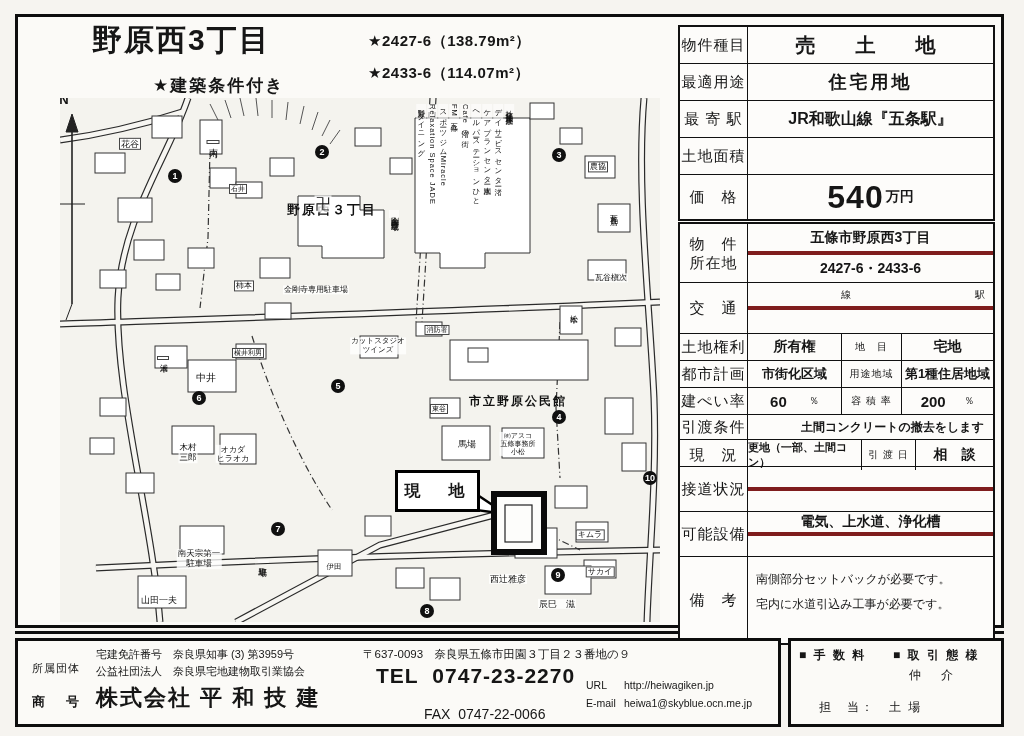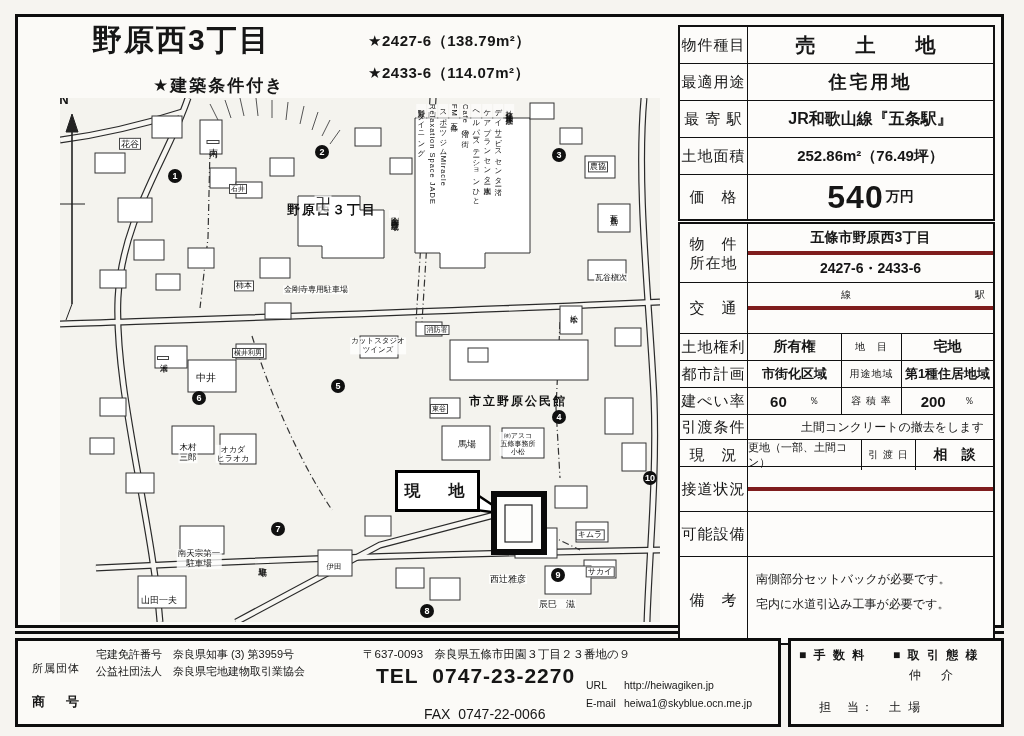--- a/index.html
+++ b/index.html
@@ -73,21 +73,21 @@
   
   .sub{display:flex;flex-direction:column;}
   .sub > div{flex:1;display:flex;align-items:center;justify-content:center;}
   .sub > div + div{border-top:4px solid #7f1d1d;}
   .g4{display:grid;border-bottom:1.5px solid #111;}
   .g4 > div{display:flex;align-items:center;justify-content:center;}
   .g4 .c{border-right:1.5px solid #111;}
   .small-lbl{font-size:10px;letter-spacing:1px;}
   .v14{font-size:14px;font-weight:700;}
   .v13{font-size:13px;font-weight:700;}
-  .v11{font-size:11px;font-weight:400;}
+  .v11{font-size:11px;font-weight:700;}
   .pct{display:flex;align-items:center;justify-content:space-evenly;width:100%;}
   .pct .num{font-size:15px;font-weight:700;} .pct .p{font-size:10px;}
   .kotsu-top{position:relative;width:100%;height:100%;}
   .kotsu-top .sen{position:absolute;left:38%;top:50%;transform:translateY(-50%);font-size:10px;}
   .kotsu-top .eki{position:absolute;right:8px;top:50%;transform:translateY(-50%);font-size:10px;}
   .biko-val{display:block;text-align:left;padding:10px 8px;font-size:12px;line-height:2.1;}
 
   
   .footer-left{
     position:absolute;left:15px;top:638px;width:766px;height:89px;
@@ -306,21 +306,20 @@
     <div class="trow">
         <div class="lbl h36">最適用途</div>
         <div class="val h36 v-use">住宅用地</div>
       </div>
     <div class="trow">
         <div class="lbl h36">最 寄 駅</div>
         <div class="val h36 v-sta">JR和歌山線『五条駅』</div>
       </div>
     <div class="trow">
         <div class="lbl h36">土地面積</div>
-        <div class="val h36 v-area">252.86m²（76.49坪）</div>
       </div>
     <div class="trow">
         <div class="lbl h44">価　格</div>
       <div class="val h44 v-price">
         <span class="big">540</span>
         <span class="unit">万円</span>
       </div>
     </div>
   </div>
 
@@ -385,35 +384,40 @@
     </div>
     <div class="trow" style="height:44px;">
       <div class="lbl">接道状況</div>
       <div class="sub">
         <div></div>
         <div></div>
       </div>
     </div>
     <div class="trow" style="height:44px;">
       <div class="lbl">可能設備</div>
+      <div class="sub">
+        <div class="v14">電気、上水道、浄化槽</div>
+        <div></div>
+      </div>
     </div>
     <div class="trow" style="height:86px;">
       <div class="lbl">備　考</div>
       <div class="biko-val">
         <div>南側部分セットバックが必要です。</div>
         <div>宅内に水道引込み工事が必要です。</div>
       </div>
     </div>
   </div>
 
   <div class="footer-left">
     <div class="fl-item shozoku">所属団体</div>
     <div class="fl-item shogo">商　号</div>
     <div class="fl-item license">宅建免許番号　奈良県知事 (3) 第3959号</div>
     <div class="fl-item assoc">公益社団法人　奈良県宅地建物取引業協会</div>
+    <div class="fl-item company">株式会社 平 和 技 建</div>
     <div class="fl-item addr">〒637-0093　奈良県五條市田園３丁目２３番地の９</div>
     <div class="fl-item telline">
       <span>TEL</span>&nbsp;&nbsp;<span>0747-23-2270</span>
     </div>
     <div class="fl-item faxline">
       <span>FAX</span>&nbsp;&nbsp;<span>0747-22-0066</span>
     </div>
     <div class="fl-item urlline">
       <span class="k">URL</span><span>http://heiwagiken.jp</span>
     </div>

